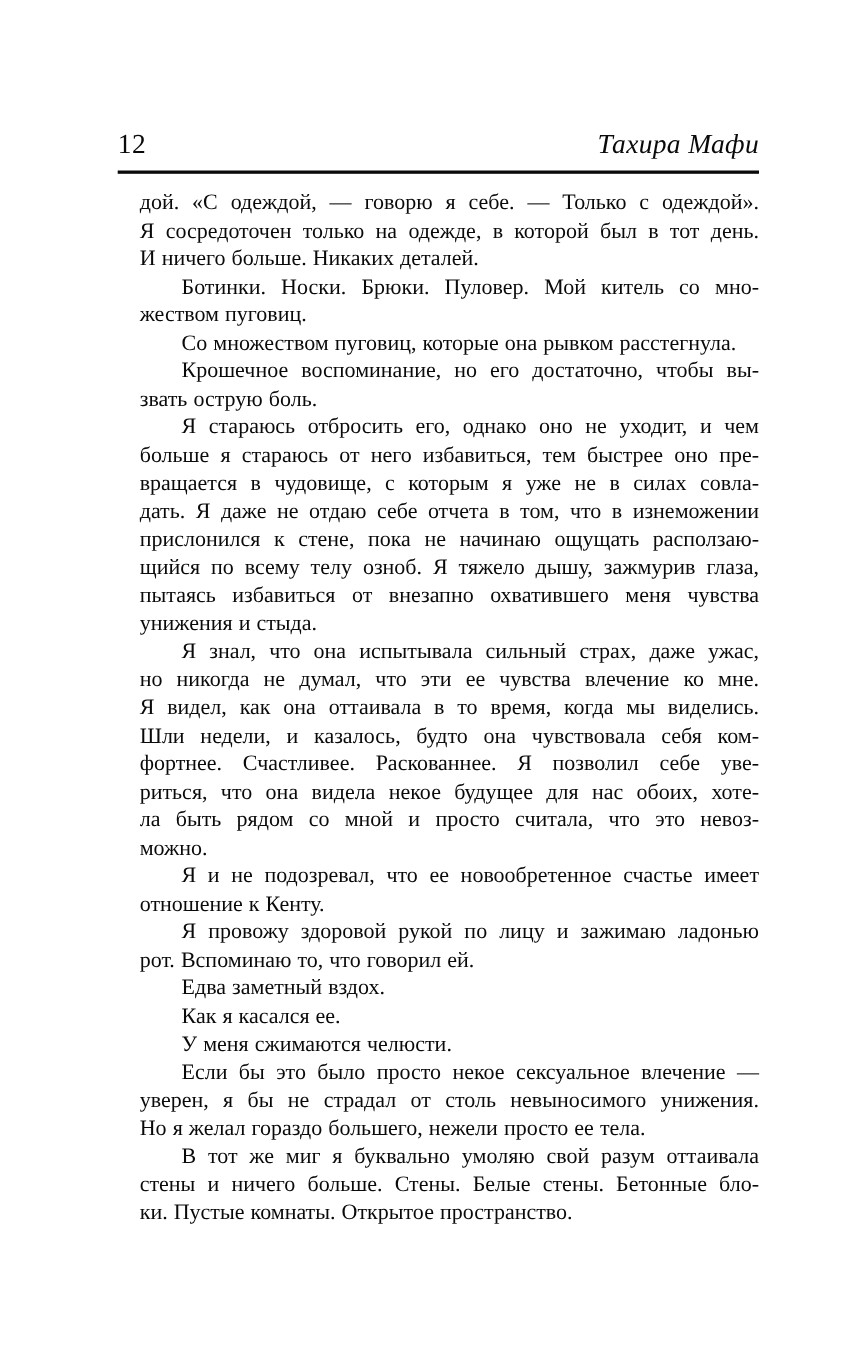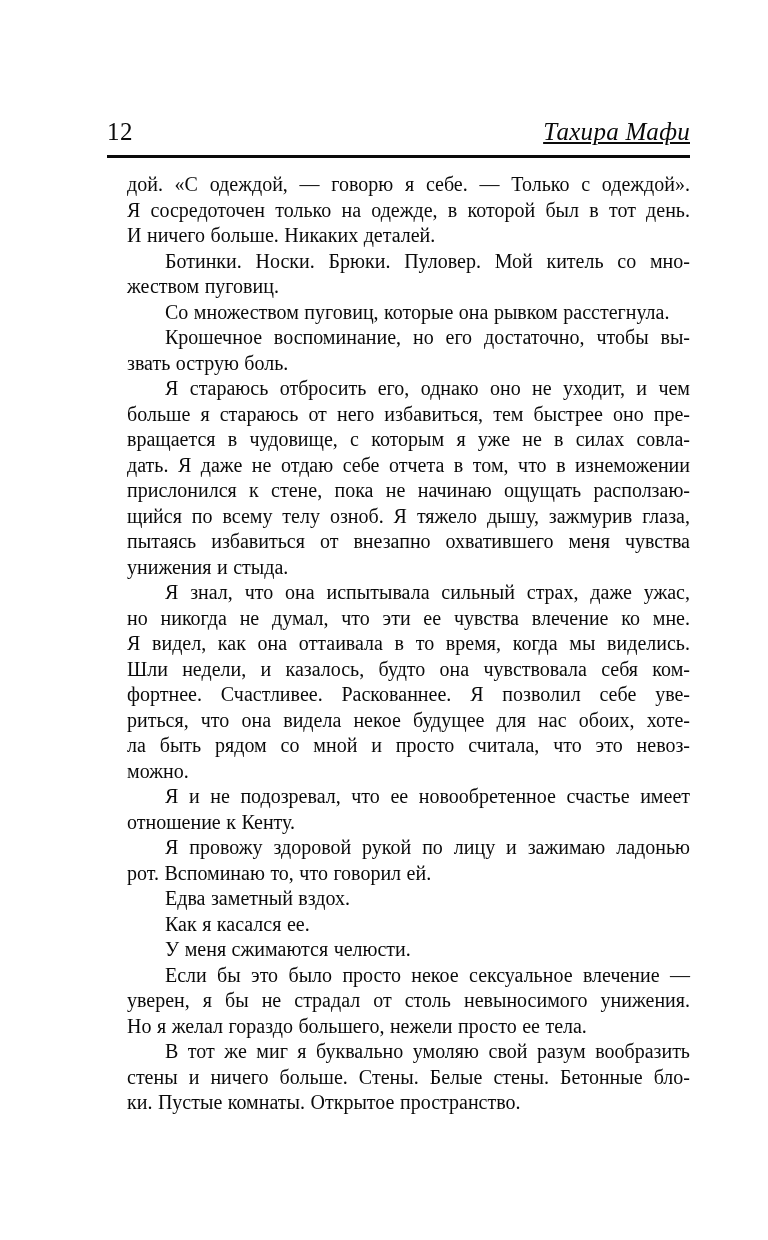--- a/index.html
+++ b/index.html
@@ -27,21 +27,20 @@
   }
   .page-number {
     font-size: 25px;
     font-weight: normal;
     letter-spacing: 0.5px;
   }
   .running-title {
     font-style: italic;
     font-size: 25px;
     letter-spacing: 0.3px;
-    text-decoration: underline;
   }
   .header-rule {
     position: absolute;
     left: 107px;
     width: 583px;
     top: 155px;
     height: 3px;
     background: #0a0a0a;
   }
   .page-body {
@@ -127,18 +126,18 @@
       </div>
       <div class="paragraph indent">
         <div class="line last">У меня сжимаются челюсти.</div>
       </div>
       <div class="paragraph indent">
         <div class="line">Если бы это было просто некое сексуальное влечение —</div>
         <div class="line">уверен, я бы не страдал от столь невыносимого унижения.</div>
         <div class="line last">Но я желал гораздо большего, нежели просто ее тела.</div>
       </div>
       <div class="paragraph indent">
-        <div class="line">В тот же миг я буквально умоляю свой разум вообразить</div>
+        <div class="line">В тот же миг я буквально умоляю свой разум оттаивала</div>
         <div class="line">стены и ничего больше. Стены. Белые стены. Бетонные бло-</div>
         <div class="line last">ки. Пустые комнаты. Открытое пространство.</div>
       </div>
     </main>
 </div>
 
 </body></html>

